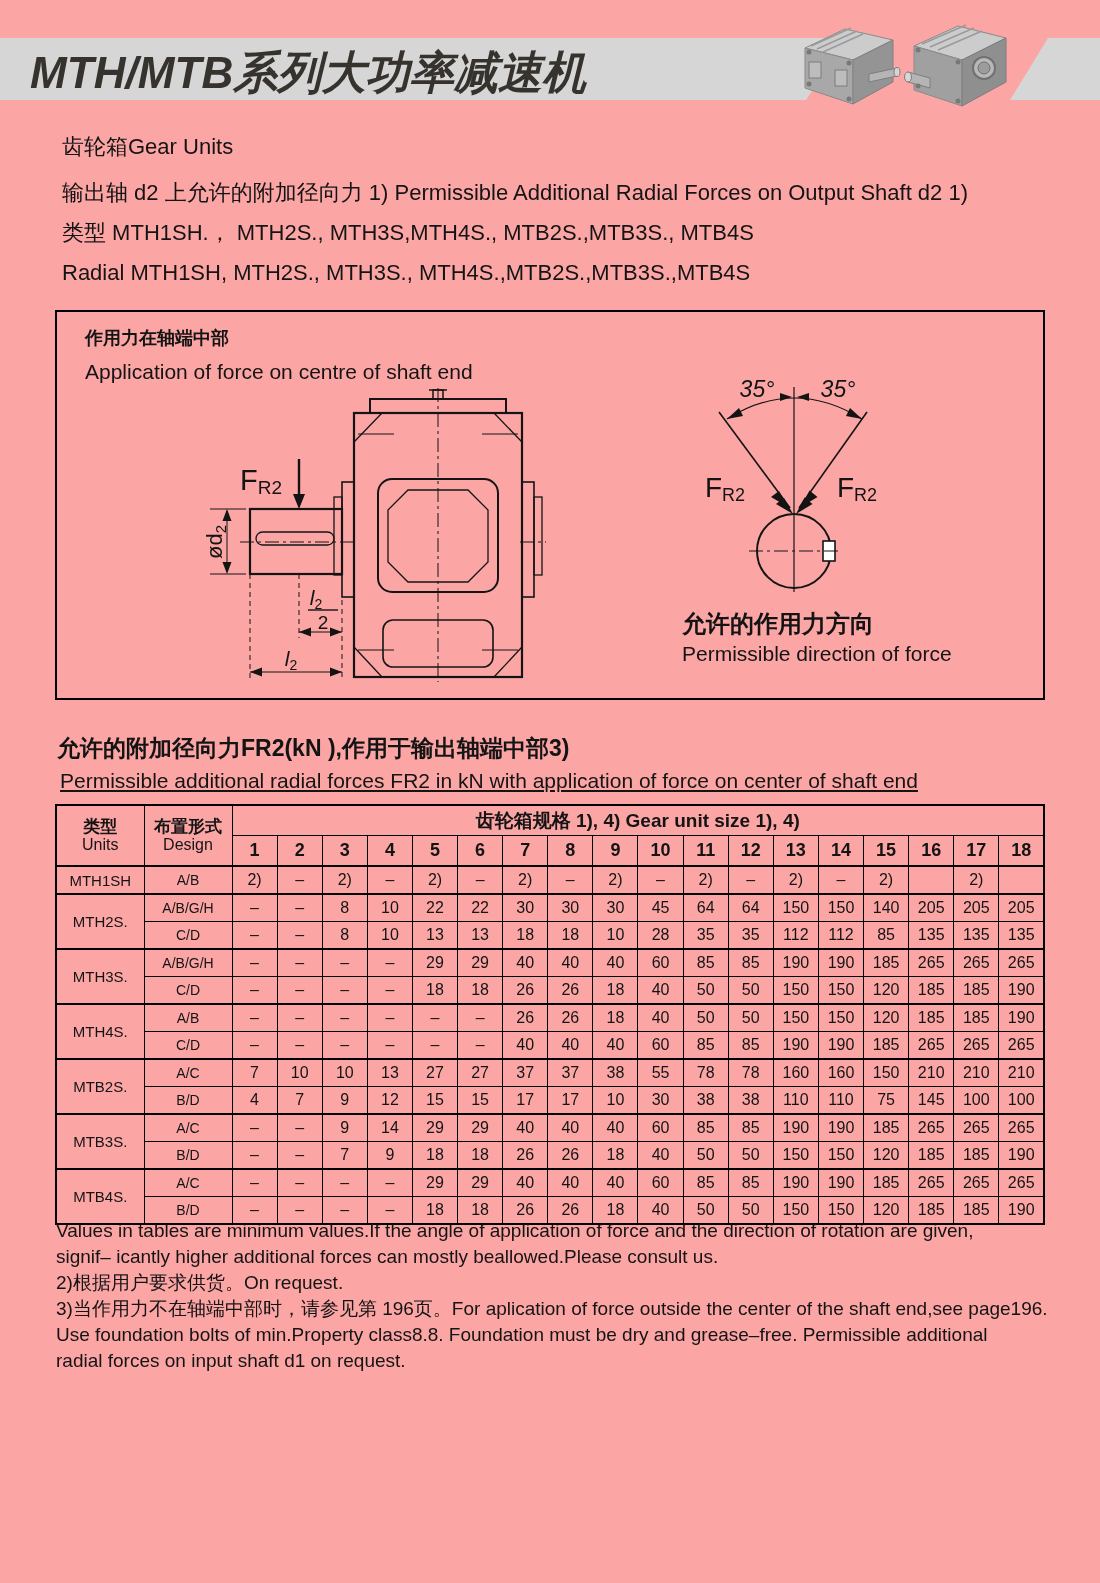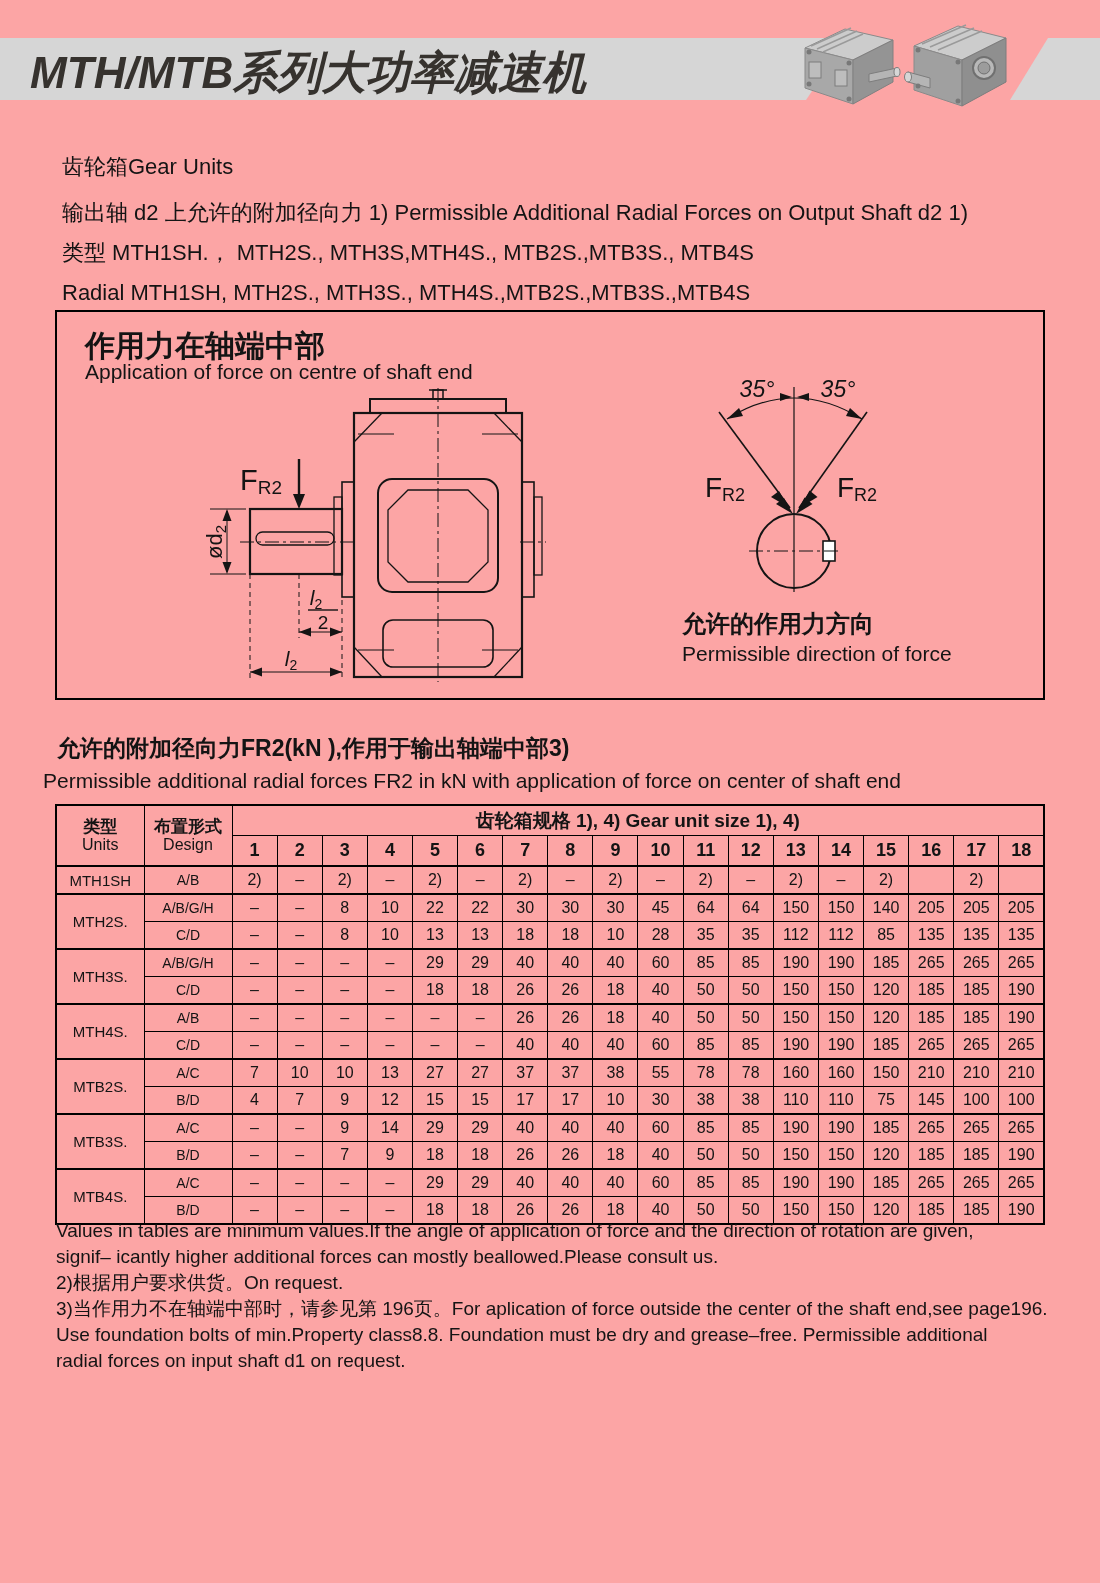--- a/index.html
+++ b/index.html
@@ -8,35 +8,35 @@
     font-family:"Liberation Sans","DejaVu Sans",sans-serif; color:#141414; overflow:hidden;
   }
   
   .banner-svg { position:absolute; left:0; top:0; }
   .banner-title {
     position:absolute; left:30px; top:43px; font-size:45px; font-weight:bold; font-style:italic;
     color:#36322e; letter-spacing:0px; white-space:nowrap; transform:scaleX(0.98); transform-origin:left;
   }
   .photo { position:absolute; }
   
-  .intro { position:absolute; left:62px; top:156px; font-size:22px; line-height:1; white-space:nowrap; }
+  .intro { position:absolute; left:62px; top:136px; font-size:22px; line-height:1; white-space:nowrap; }
   .intro .ln { margin:0 0 18px 0; }
   .intro .ln1 { margin-bottom:24px; }
   
   .figure-box { position:absolute; left:55px; top:310px; width:986px; height:386px; border:2px solid #000; }
-  .fig-cap-zh { position:absolute; left:28px; top:14px; font-size:30px; font-weight:bold; }
+  .fig-cap-zh { position:absolute; left:28px; top:14px; font-size:18px; font-weight:bold; }
   .fig-cap-en { position:absolute; left:28px; top:48px; font-size:21px; }
   .fig-left-svg  { position:absolute; left:85px;  top:70px; }
   .fig-right-svg { position:absolute; left:600px; top:55px; }
   .dir-cap-zh { position:absolute; left:625px; top:296px; font-size:24px; font-weight:bold; }
   .dir-cap-en { position:absolute; left:625px; top:330px; font-size:21px; }
   svg text { fill:#141414; font-family:"Liberation Sans","DejaVu Sans",sans-serif; }
   
   .tbl-title-zh { position:absolute; left:57px; top:733px; font-size:23px; font-weight:bold; white-space:nowrap; }
-  .tbl-title-en { position:absolute; left:43px; top:769px; font-size:21px; white-space:nowrap; }
+  .tbl-title-en { position:absolute; left:60px; top:769px; font-size:21px; white-space:nowrap;text-decoration:underline; }
   
   .tbl-wrap { position:absolute; left:55px; top:804px; }
   #forces-table { border-collapse:collapse; table-layout:fixed; width:990px; border:2px solid #000; }
   #forces-table th, #forces-table td { border:1px solid #000; text-align:center; vertical-align:middle; padding:0; }
   #forces-table .th-zh { font-size:17px; font-weight:bold; line-height:1.15; }
   #forces-table .th-en { font-size:16px; font-weight:normal; line-height:1.15; }
   #forces-table .size-title { height:29px; font-size:19px; font-weight:bold; }
   #forces-table .nums-row th { height:29px; font-size:18px; font-weight:bold; border-bottom:2px solid #000; }
   #forces-table td { height:26px; font-size:16px; }
   #forces-table .design-cell { font-size:14px; }

